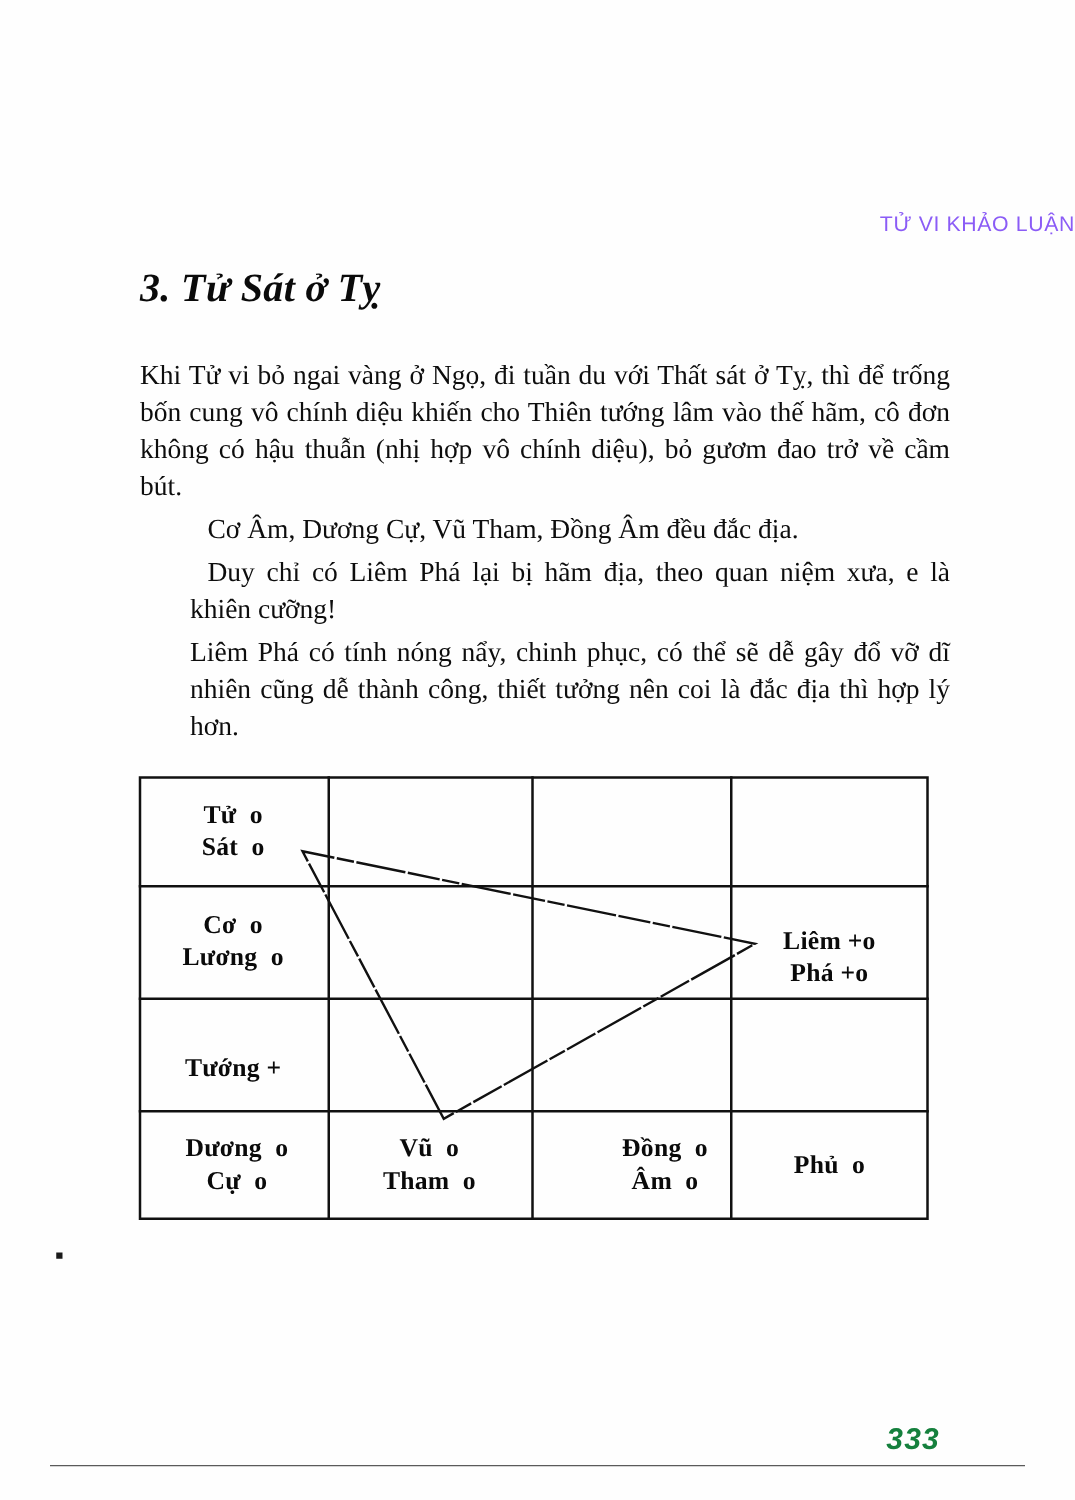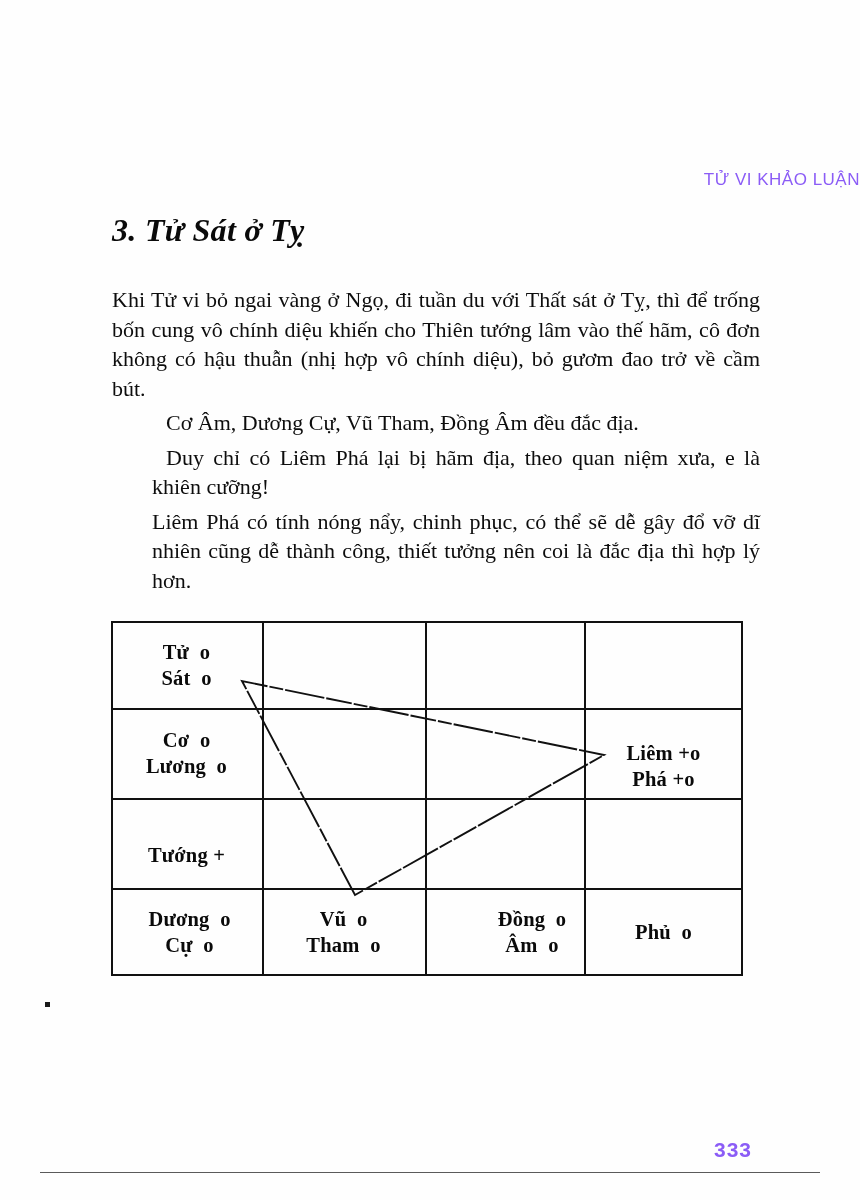--- a/index.html
+++ b/index.html
@@ -123,24 +123,25 @@
     top: 1002px;
     width: 5px;
     height: 5px;
     background: #1a1a1a;
   }
   .folio {
     position: absolute;
     right: 108px;
     top: 1138px;
     font-family: "Liberation Sans", "DejaVu Sans", sans-serif;
-    font-size: 21px;
+    font-size: 24px;
     font-weight: 600;
     letter-spacing: 1px;
-    color: #8b5cf6;
+    color: #15803d;
+    font-style: italic;
   }
   .footer-rule {
     position: absolute;
     left: 40px;
     top: 1172px;
     width: 780px;
     height: 1.4px;
     background: #5a5a5a;
   }
 </style>

